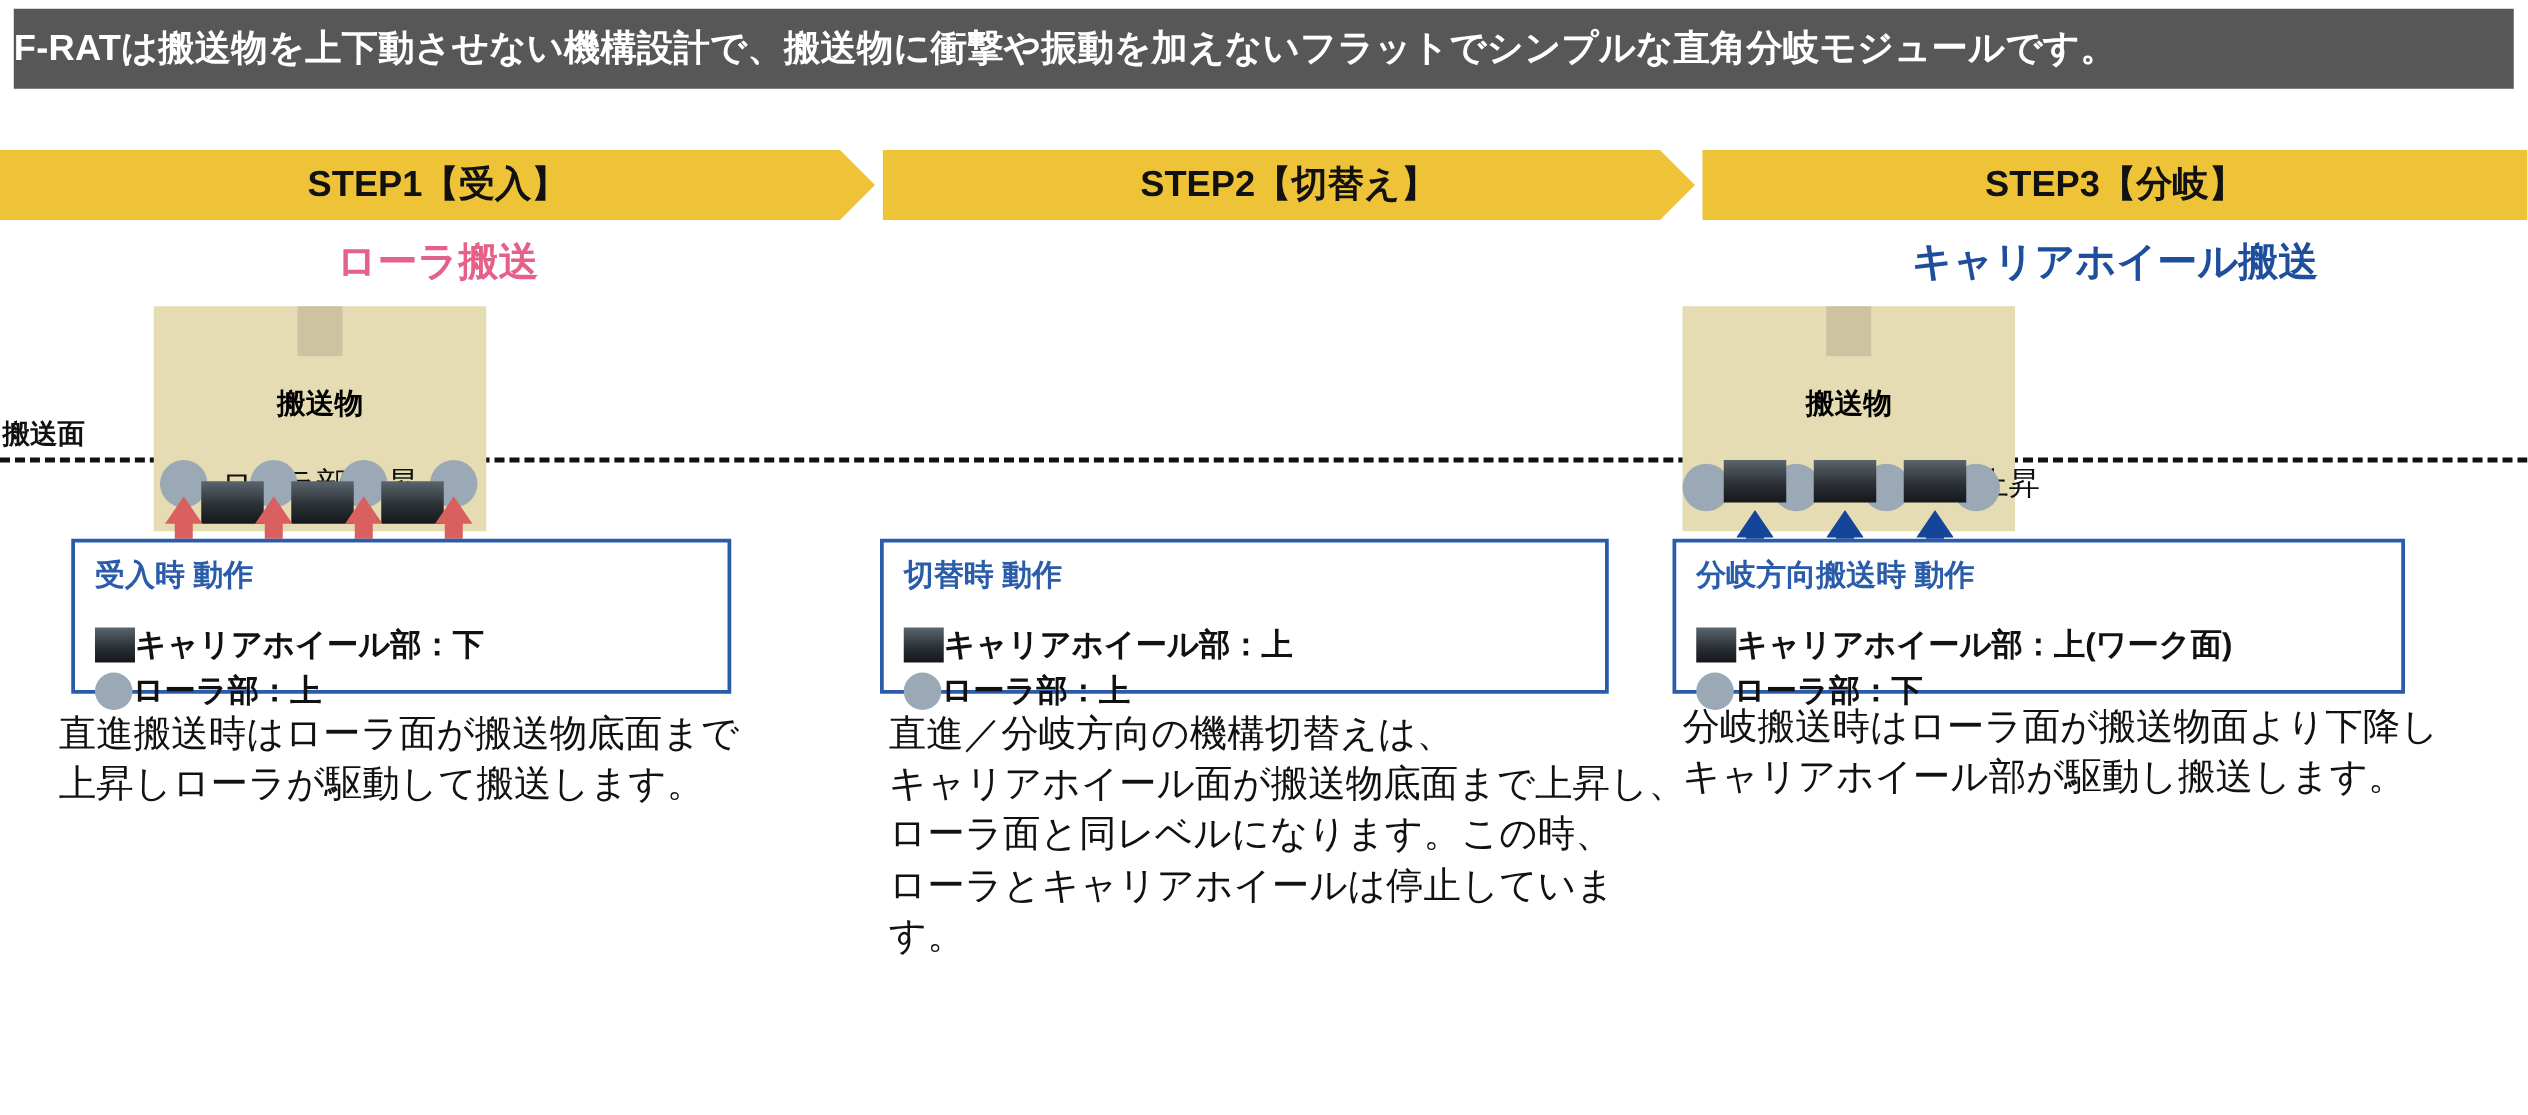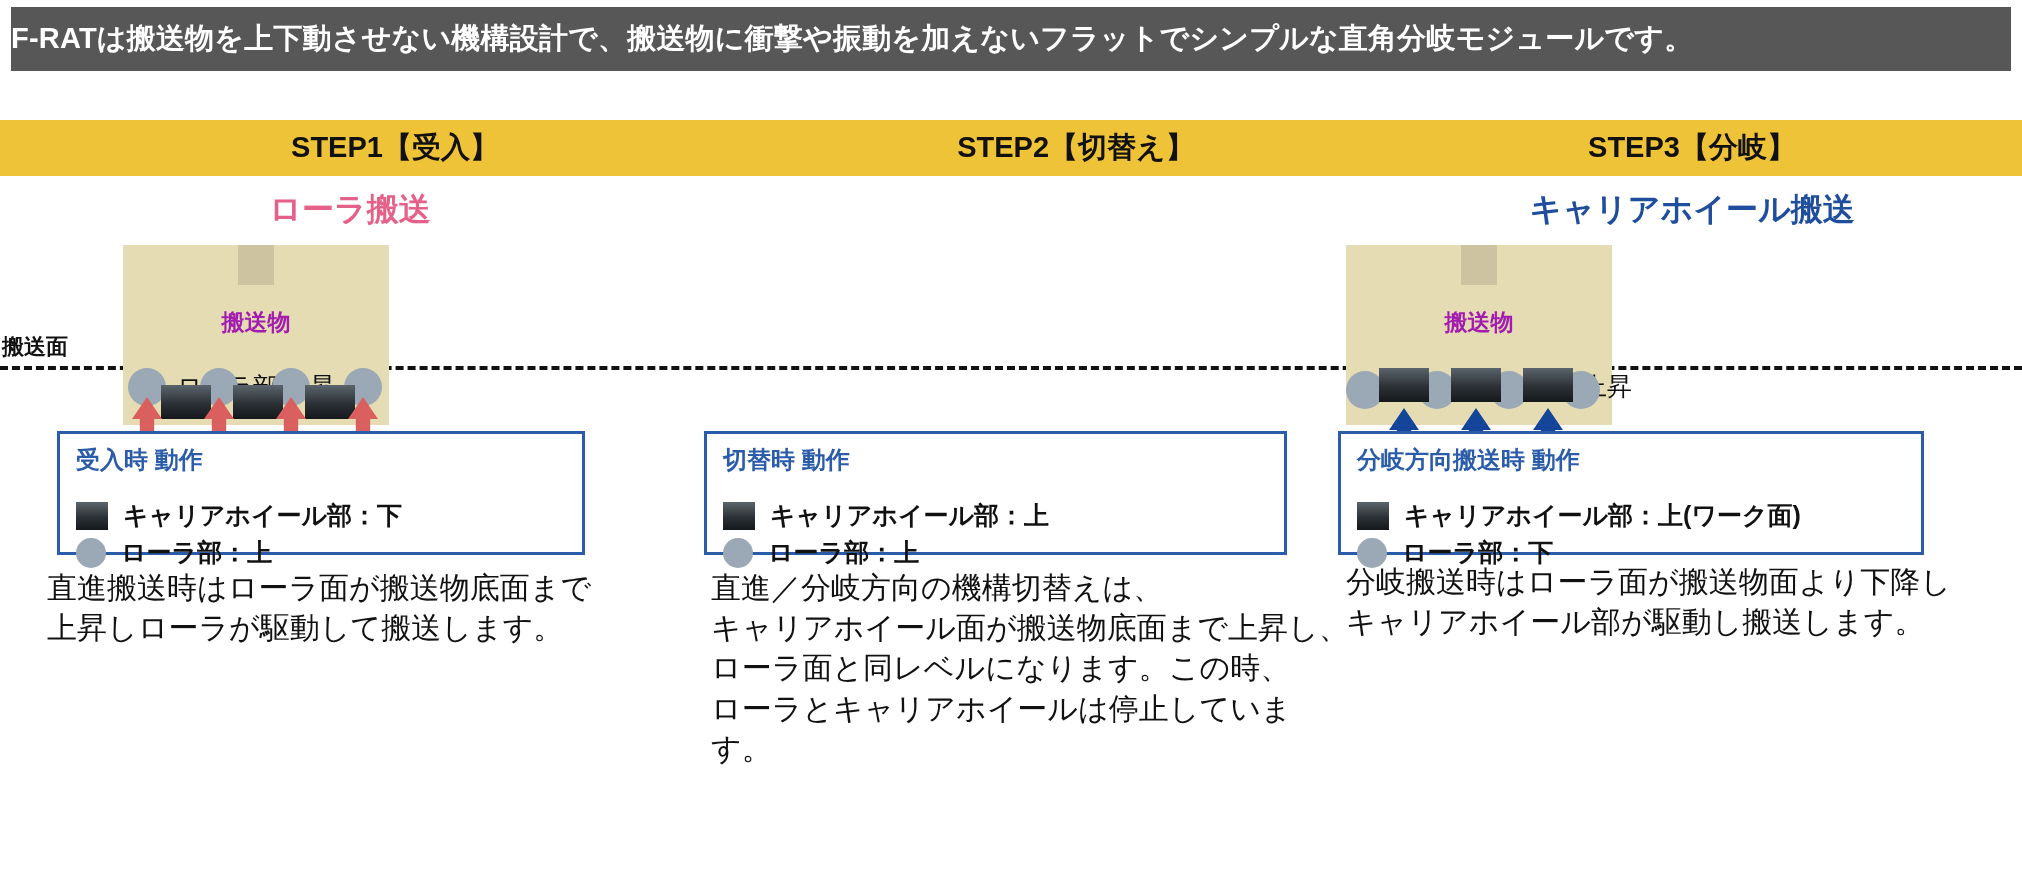--- a/index.html
+++ b/index.html
@@ -21,21 +21,21 @@
     color:#ffffff;font-size:29px;font-weight:700;letter-spacing:.2px;white-space:nowrap;
   }
 
   
   .steps{position:absolute;left:0;top:120px;width:2022px;height:56px;}
   .step{
     position:absolute;top:0;height:56px;background:#efc337;
     display:flex;align-items:center;justify-content:center;
   }
   .step .slabel{font-size:29px;font-weight:700;color:#111;white-space:nowrap;}
-  .step.chev{clip-path:polygon(0 0, calc(100% - 28px) 0, 100% 50%, calc(100% - 28px) 100%, 0 100%);padding-left:45px;}
+  .step.chev{clip-path:polygon(0 0, calc(100% - 28px) 0, 100% 50%, calc(100% - 28px) 100%, 0 100%);}
   #step1{left:0px;width:700px;}
   #step2{left:706px;width:650px;}
   #step3{left:1362px;width:660px;}
 
   
   .col{position:absolute;top:176px;height:716px;}
   #col1{left:0px;width:700px;}
   #col2{left:706px;width:650px;}
   #col3{left:1362px;width:660px;}
 
@@ -51,21 +51,21 @@
     position:absolute;background:#e6dcb4;
   }
   #work1{left:123px;top:69px;width:266px;height:180px;}
   #work2{left:640px;top:69px;width:266px;height:180px;}
   .work .tab{
     position:absolute;left:50%;transform:translateX(-50%);top:0;
     width:36px;height:40px;background:#cdc3a0;
   }
   .work .wlabel{
     position:absolute;left:0;right:0;top:62px;text-align:center;
-    color:#a21caf;font-size:23px;font-weight:700;
+    color:#000000;font-size:23px;font-weight:700;
   }
   .work .wstate{
     position:absolute;left:0;right:0;bottom:22px;text-align:center;
     color:#111;font-size:25px;white-space:nowrap;
   }
 
   
   .surface-label{
     position:absolute;left:2px;top:332px;font-size:22px;font-weight:700;color:#111;white-space:nowrap;
   }
@@ -91,21 +91,21 @@
 
   
   .legend{
     position:absolute;border:3px solid #2a5caa;background:#ffffff;
     box-sizing:border-box;padding:10px 16px 12px 16px;
   }
   #legend1{left:57px;top:255px;width:528px;height:124px;}
   #legend2{left:-2px;top:255px;width:583px;height:124px;}
   #legend3{left:-24px;top:255px;width:586px;height:124px;}
   .legend .ltitle{color:#2a5caa;font-size:24px;font-weight:700;margin-bottom:23px;}
-  .legend .lrow{display:flex;align-items:center;gap:15px;margin-top:4px;}
+  .legend .lrow{display:flex;align-items:center;margin-top:4px;}
   .legend .sw-sq{width:32px;height:28px;flex:0 0 auto;
     background:linear-gradient(180deg,#5b656d 0%,#2c3136 55%,#14181b 100%);}
   .legend .sw-ci{width:30px;height:30px;border-radius:50%;flex:0 0 auto;background:#9aa9b5;}
   .legend .ltext{font-size:25px;font-weight:700;color:#111;white-space:nowrap;}
 
   
   .caption{
     position:absolute;font-size:30px;color:#111;line-height:1.34;white-space:pre-line;
   }
   #caption1{left:47px;top:392px;width:620px;}

